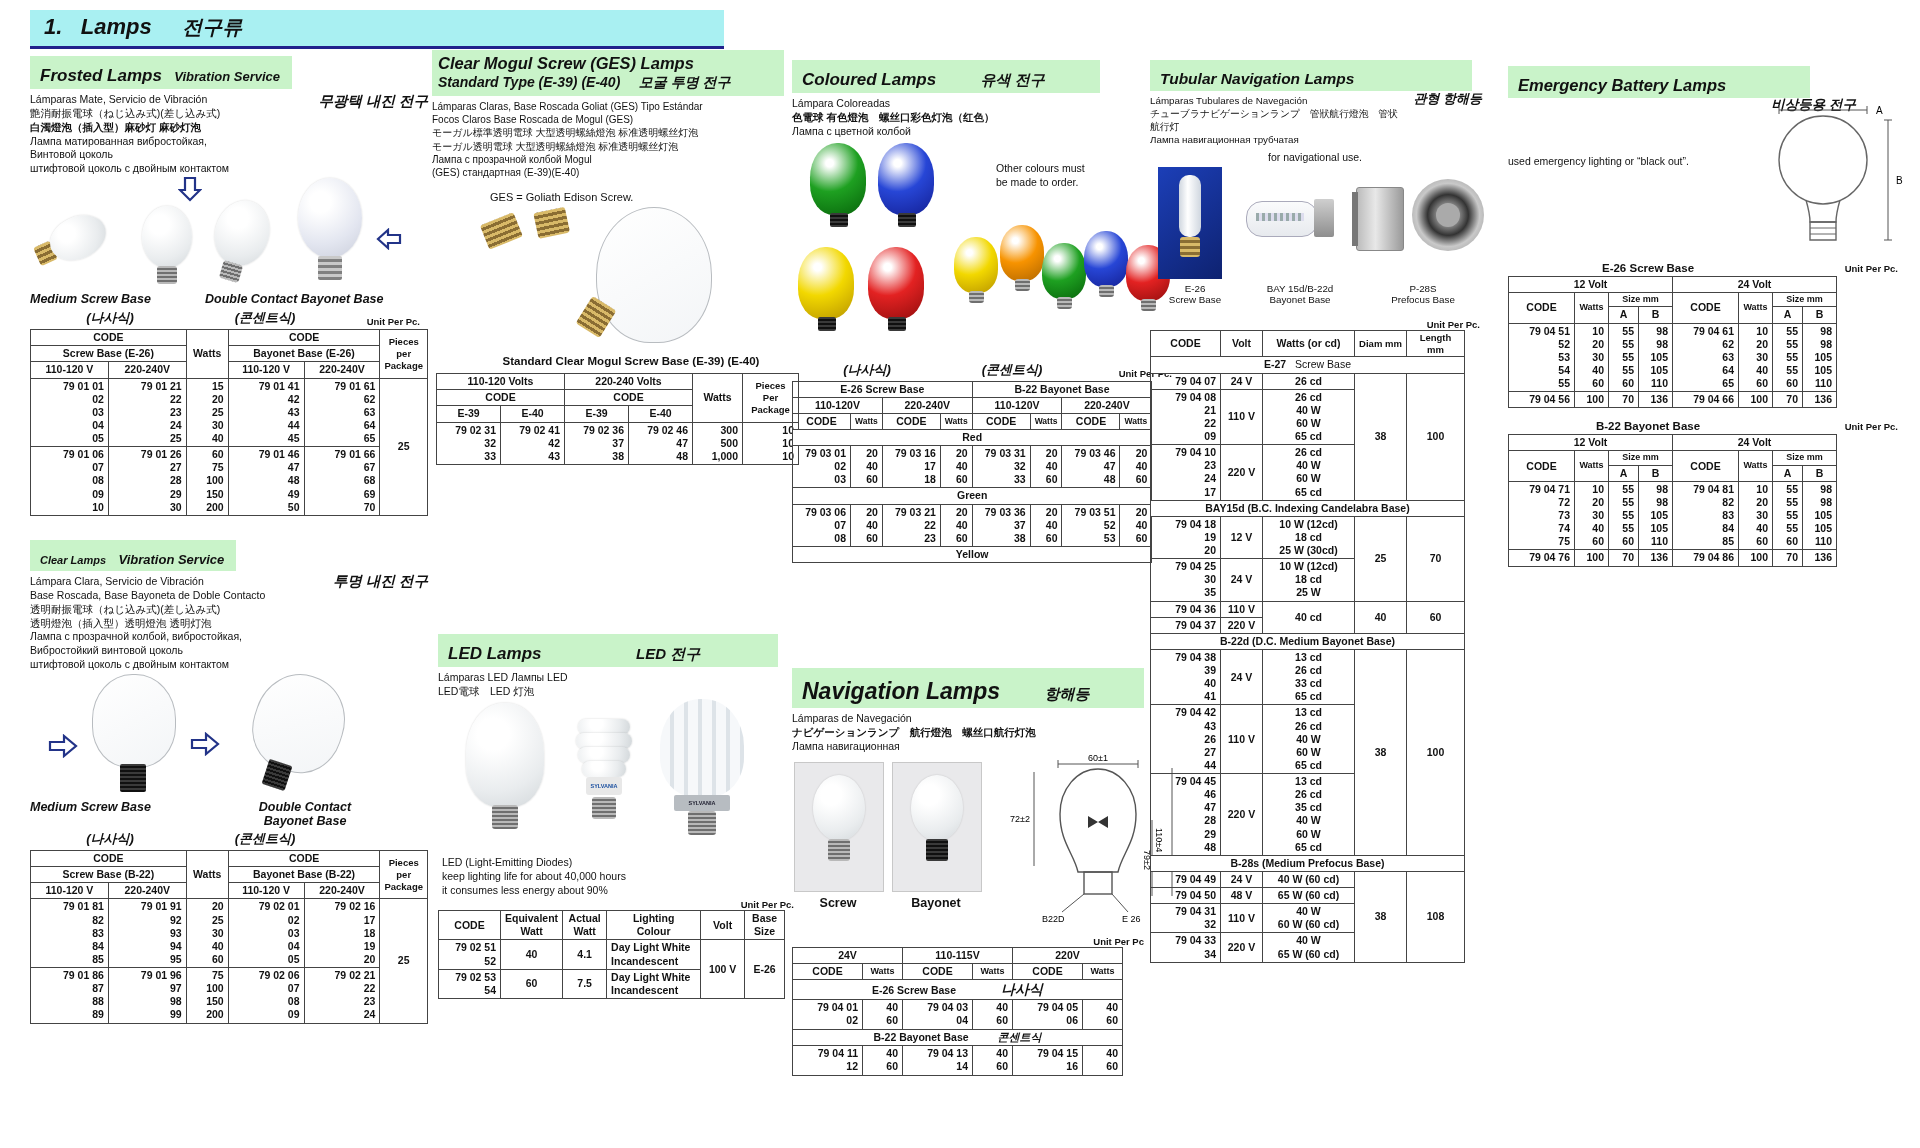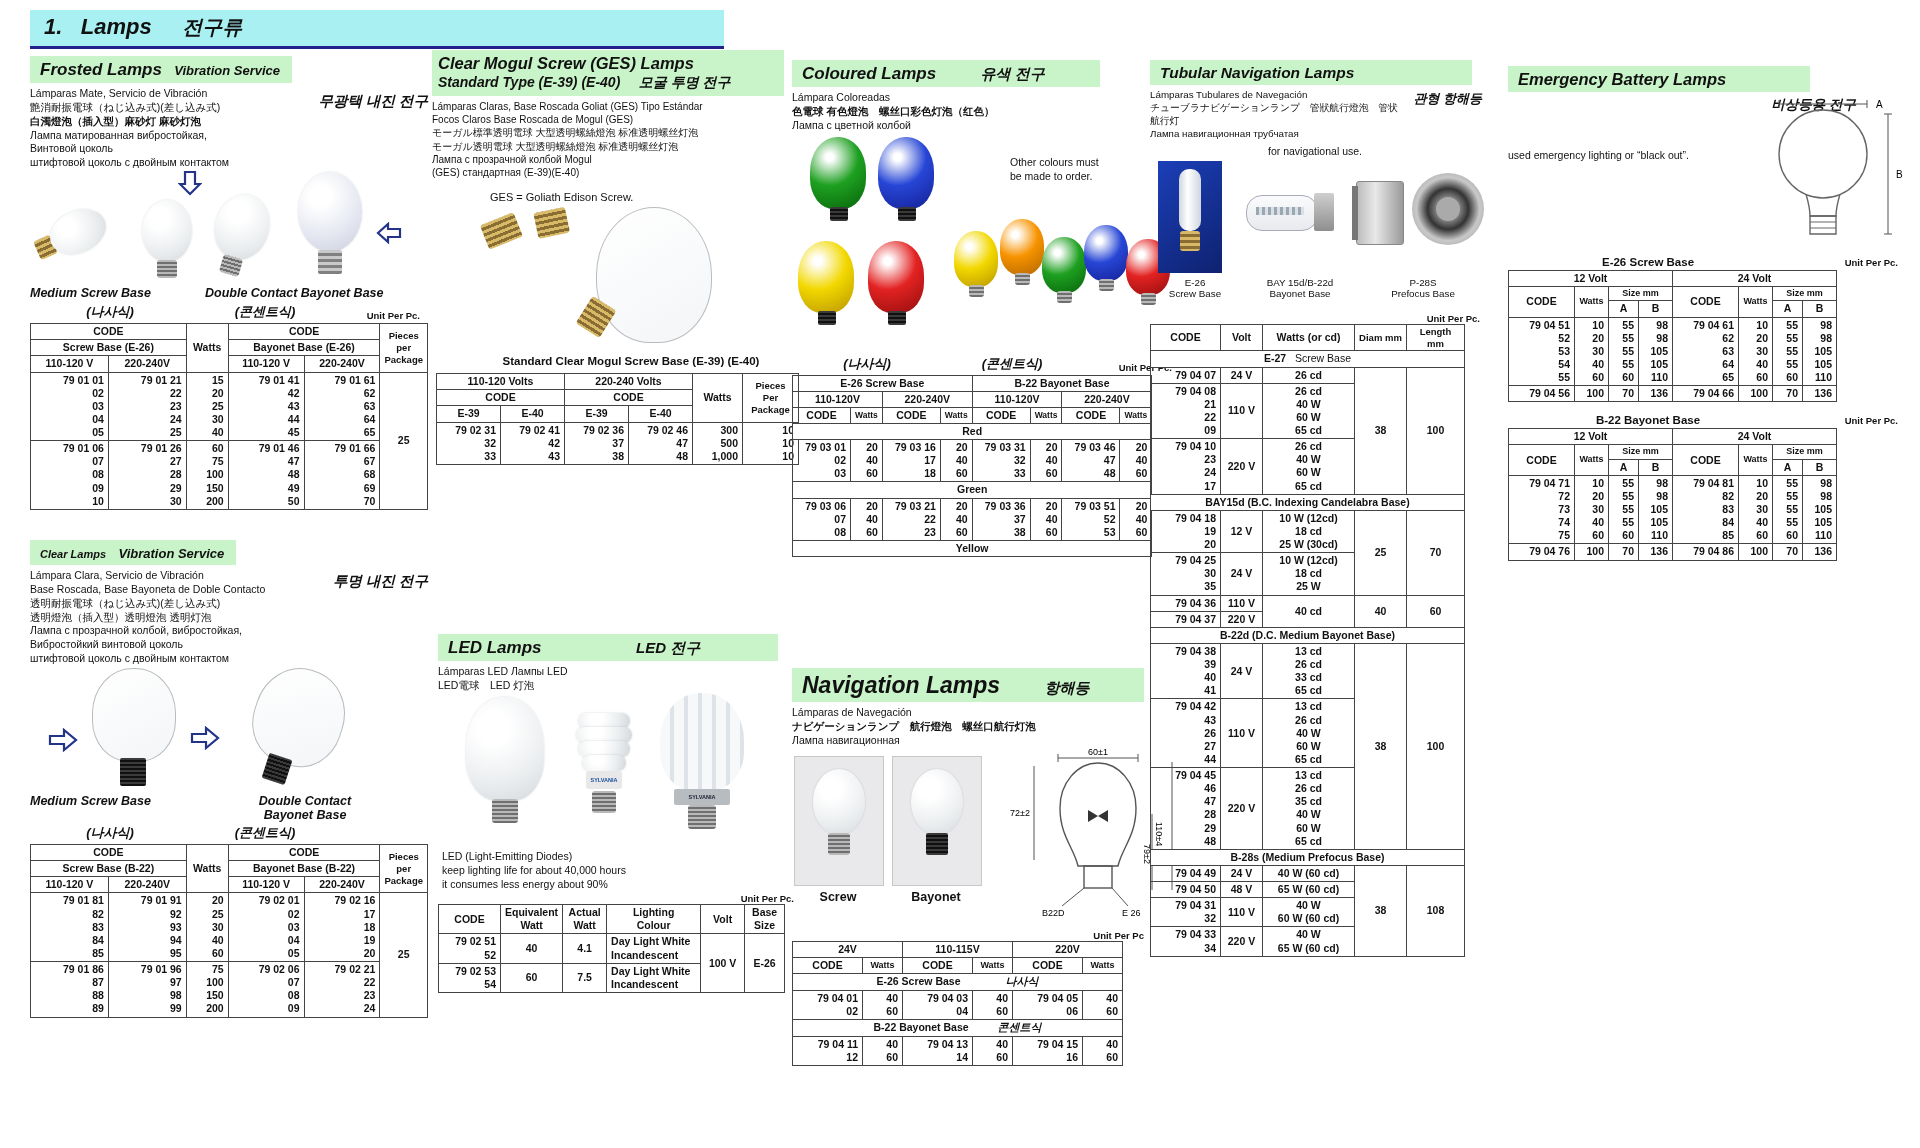--- a/index.html
+++ b/index.html
@@ -1,20 +1,20 @@
 <!DOCTYPE html>
 <html><head>
 <meta charset="utf-8">
 <style>
   html,body{margin:0;padding:0;background:#f4f4f4}
   #canvas{position:relative;width:1920px;height:1148px;background:#fff;overflow:hidden;
           font-family:"Liberation Sans",sans-serif;color:#111}
   .abs{position:absolute}
   .sec{position:absolute}
-  .bar{background:#c9f3c9;display:inline-block;padding:4px 12px 3px 10px}
+  .bar{background:#c9f3c9;display:inline-block;padding:10px 12px 3px 10px}
   .ti{font-style:italic;font-weight:bold}
   .desc{font-size:10.5px;line-height:1.32;margin-top:4px}
   .desc div{white-space:pre-line}
   .krh{font-weight:bold;font-style:italic;font-size:14.5px}
   .strip{position:relative}
   .baselabel{font-weight:bold;font-style:italic;font-size:12.5px}
   .krlab{font-weight:bold;font-style:italic;font-size:13px}
   .unit{font-size:9.5px;font-weight:bold}
   
   .t{border-collapse:collapse;table-layout:fixed}
@@ -469,21 +469,21 @@
     <div class="bar" style="width:286px">
       <span class="ti" style="font-size:17px">Coloured Lamps</span>
       <span class="ti" style="font-size:15px;margin-left:40px">유색 전구</span>
     </div>
     <div class="desc">
       <div>Lámpara Coloreadas</div>
       <div style="font-weight:bold">色電球 有色燈泡　螺丝口彩色灯泡（红色）</div>
       <div>Лампа с цветной колбой</div>
     </div>
     <div class="strip" style="height:218px">
-      <div class="note" style="position:absolute;left:218px;top:22px;width:150px">Other colours must
+      <div class="note" style="position:absolute;left:204px;top:22px;width:150px">Other colours must
 be made to order.</div>
       <div class="colb" style="left:18px;top:4px;width:56px;height:72px;background:radial-gradient(circle at 35% 28%,rgba(255,255,255,.8) 6%,#1ea021 45%,#0a6b0d 92%)"></div>
       <div class="cap blkcap abs" style="left:38px;top:74px;width:18px;height:14px"></div>
       <div class="colb" style="left:86px;top:4px;width:56px;height:72px;background:radial-gradient(circle at 35% 28%,rgba(255,255,255,.8) 6%,#2746d6 45%,#16249c 92%)"></div>
       <div class="cap blkcap abs" style="left:106px;top:74px;width:18px;height:14px"></div>
       <div class="colb" style="left:6px;top:108px;width:56px;height:72px;background:radial-gradient(circle at 35% 28%,rgba(255,255,255,.8) 6%,#f2d800 45%,#bf9d00 92%)"></div>
       <div class="cap blkcap abs" style="left:26px;top:178px;width:18px;height:14px"></div>
       <div class="colb" style="left:76px;top:108px;width:56px;height:72px;background:radial-gradient(circle at 35% 28%,rgba(255,255,255,.8) 6%,#e32222 45%,#9d1010 92%)"></div>
       <div class="cap blkcap abs" style="left:96px;top:178px;width:18px;height:14px"></div>
       <div class="colb" style="left:162px;top:98px;width:44px;height:56px;background:radial-gradient(circle at 35% 28%,rgba(255,255,255,.8) 6%,#f2d800 45%,#bf9d00 92%)"></div>
@@ -660,21 +660,21 @@
             <td class="hc">CODE</td>
             <td class="hc" style="font-size:9px">Watts</td>
           <td class="hc">CODE</td>
             <td class="hc" style="font-size:9px">Watts</td>
           <td class="hc">CODE</td>
             <td class="hc" style="font-size:9px">Watts</td>
           </tr>
       <tr>
             <td colspan="6" class="band">
             <span>E-26 Screw Base</span>
-            <span class="krlab" style="font-size:11px;margin-left:42px">나사식</span></td>
+            <span class="krlab" style="font-size:14px;margin-left:42px">나사식</span></td>
           </tr>
       <tr>
           <td class="code pre">79 04 01
 02</td>
             <td class="num pre">40
 60</td>
           <td class="code pre">79 04 03
 04</td>
             <td class="num pre">40
 60</td>

